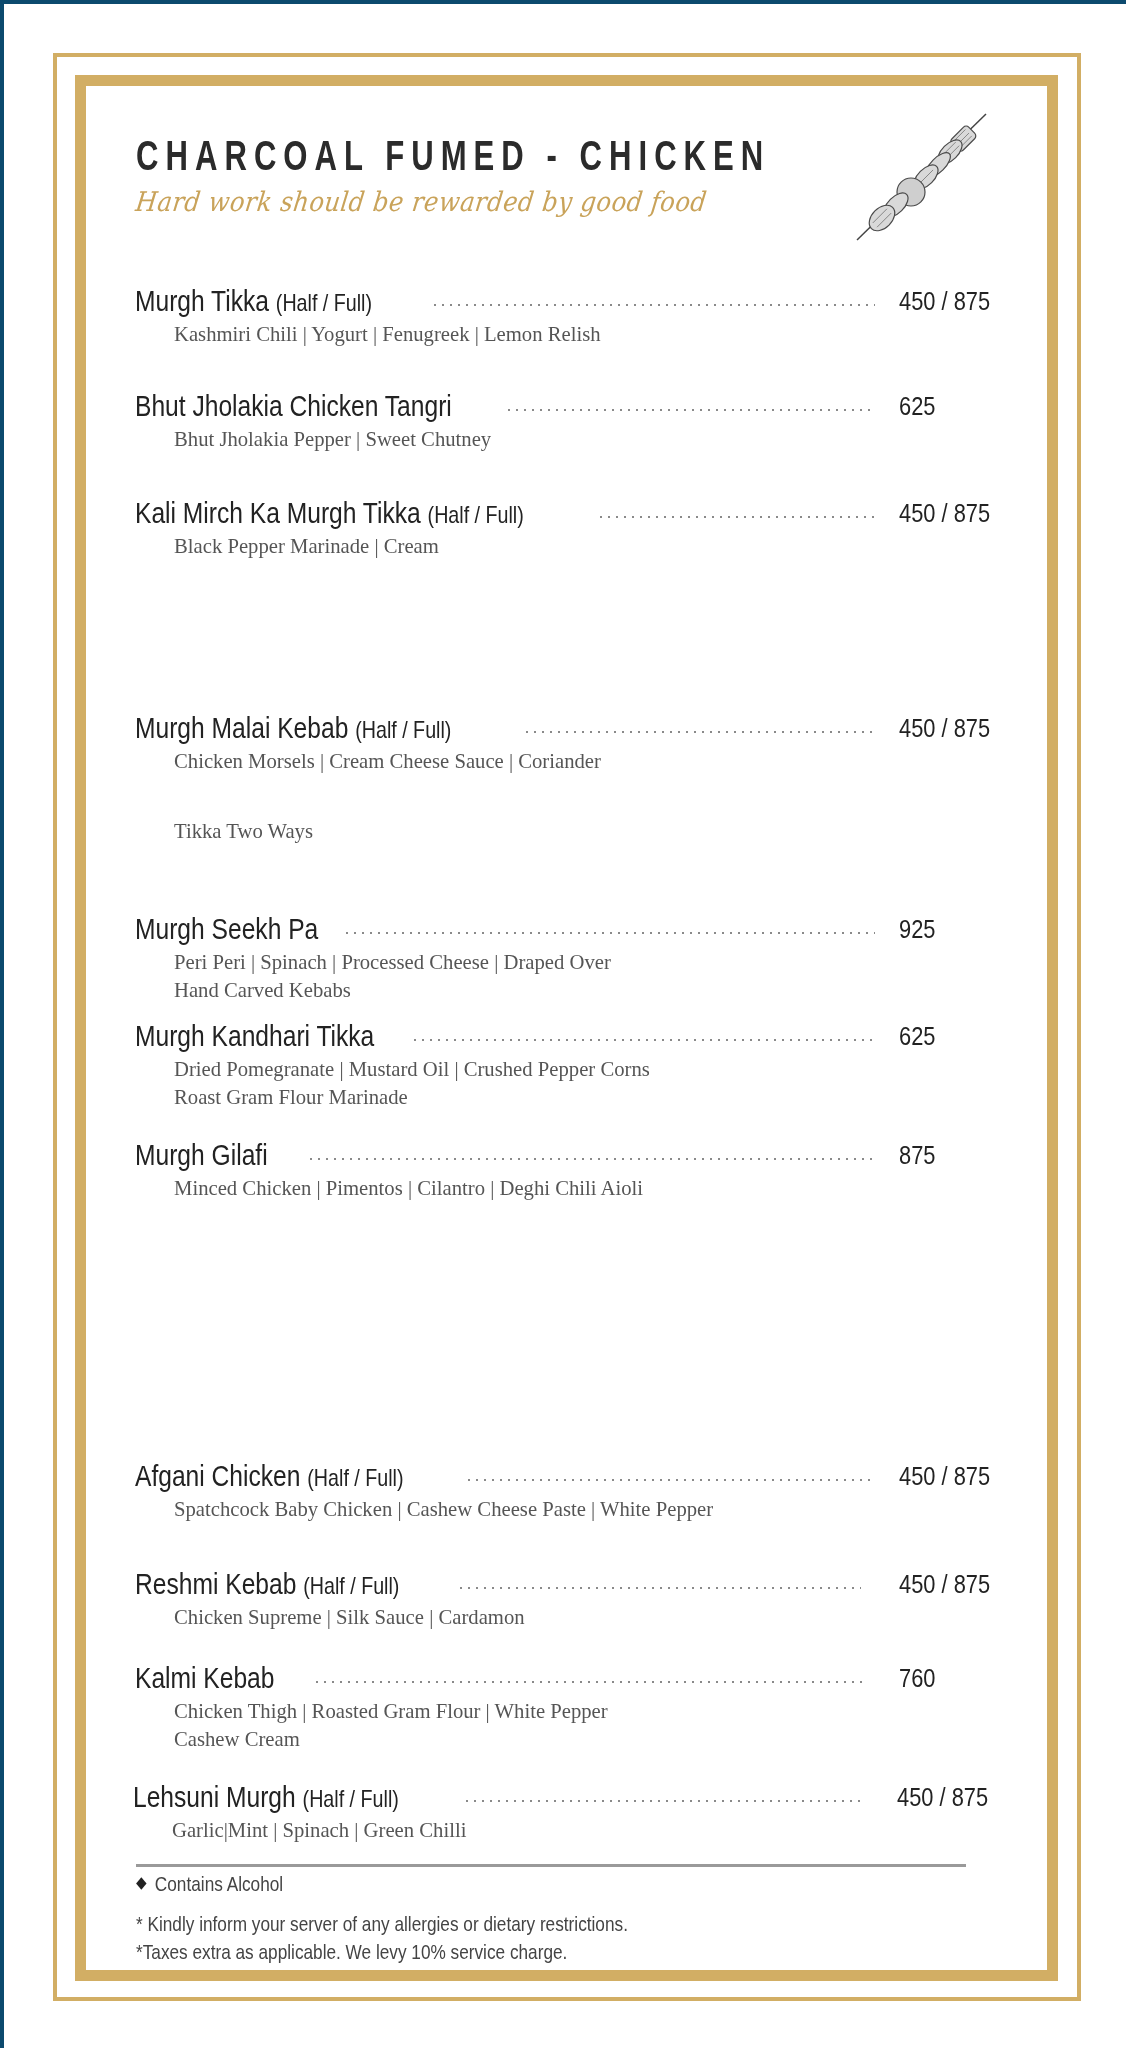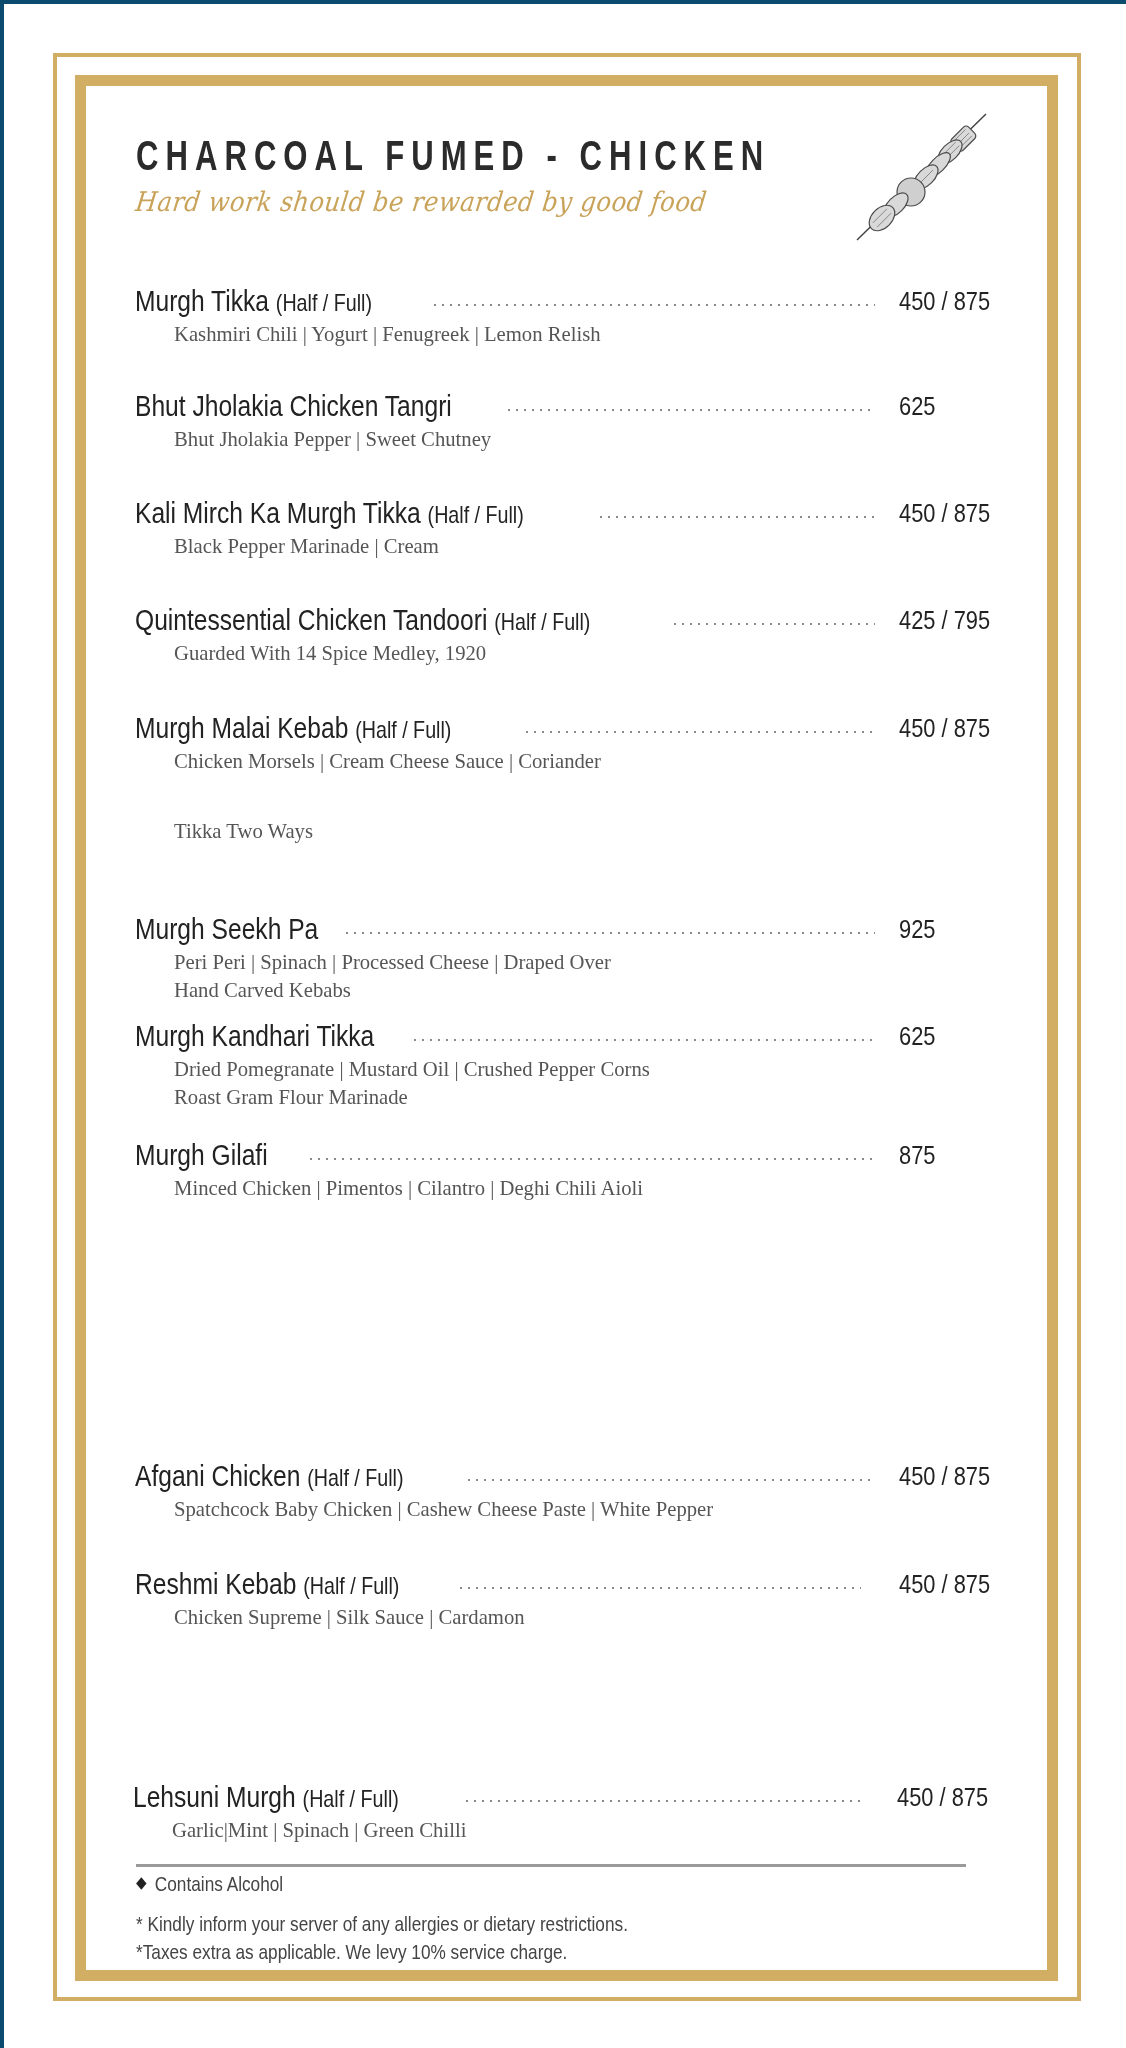--- a/index.html
+++ b/index.html
@@ -205,28 +205,20 @@
 
   <div class="menu-item" style="top:492px">
     <div class="item-row">
       <span class="item-name"><span>Kali Mirch Ka Murgh Tikka</span> <span class="portion">(Half / Full)</span></span>
       <div class="leader" style="left:462px;width:278px"></div>
       <span class="price">450 / 875</span>
     </div>
     <div class="desc">Black Pepper Marinade | Cream</div>
   </div>
 
-  <div class="menu-item" style="top:599px">
-    <div class="item-row">
-      <span class="item-name"><span>Quintessential Chicken Tandoori</span> <span class="portion">(Half / Full)</span></span>
-      <div class="leader" style="left:536px;width:204px"></div>
-      <span class="price">425 / 795</span>
-    </div>
-    <div class="desc">Guarded With 14 Spice Medley, 1920</div>
-  </div>
 
   <div class="menu-item" style="top:707px">
     <div class="item-row">
       <span class="item-name"><span>Murgh Malai Kebab</span> <span class="portion">(Half / Full)</span></span>
       <div class="leader" style="left:388px;width:352px"></div>
       <span class="price">450 / 875</span>
     </div>
     <div class="desc">Chicken Morsels | Cream Cheese Sauce | Coriander</div>
   </div>
 
@@ -276,20 +268,29 @@
 
   <div class="menu-item" style="top:1563px">
     <div class="item-row">
       <span class="item-name"><span>Reshmi Kebab</span> <span class="portion">(Half / Full)</span></span>
       <div class="leader" style="left:322px;width:404px"></div>
       <span class="price">450 / 875</span>
     </div>
     <div class="desc">Chicken Supreme | Silk Sauce | Cardamon</div>
   </div>
 
+  <div class="menu-item" style="top:1657px">
+    <div class="item-row">
+      <span class="item-name">Kalmi Kebab</span>
+      <div class="leader" style="left:178px;width:550px"></div>
+      <span class="price">760</span>
+    </div>
+    <div class="desc">Chicken Thigh | Roasted Gram Flour | White Pepper</div>
+    <div class="desc">Cashew Cream</div>
+  </div>
 
   <div class="menu-item" style="top:1776px;left:129px">
     <div class="item-row">
       <span class="item-name"><span>Lehsuni Murgh</span> <span class="portion">(Half / Full)</span></span>
       <div class="leader" style="left:330px;width:400px"></div>
       <span class="price">450 / 875</span>
     </div>
     <div class="desc">Garlic|Mint | Spinach | Green Chilli</div>
   </div>
 

